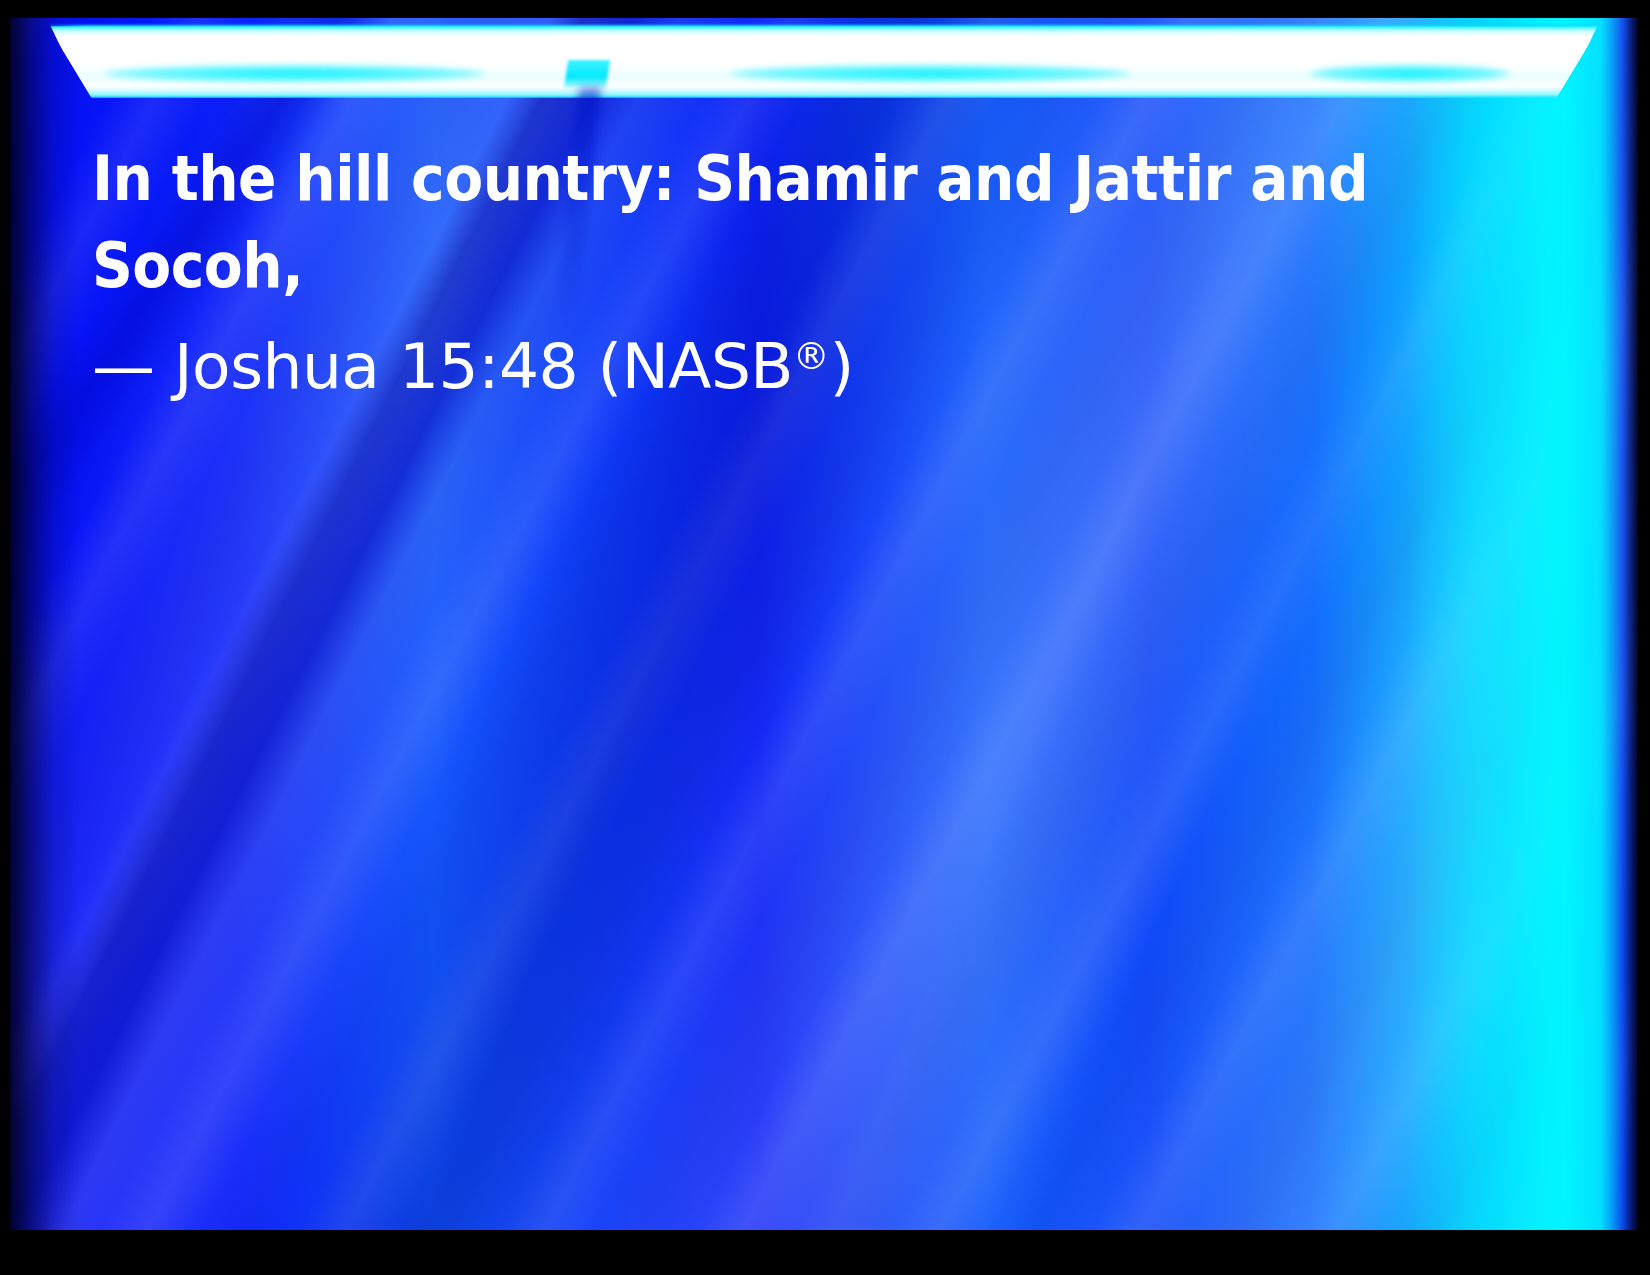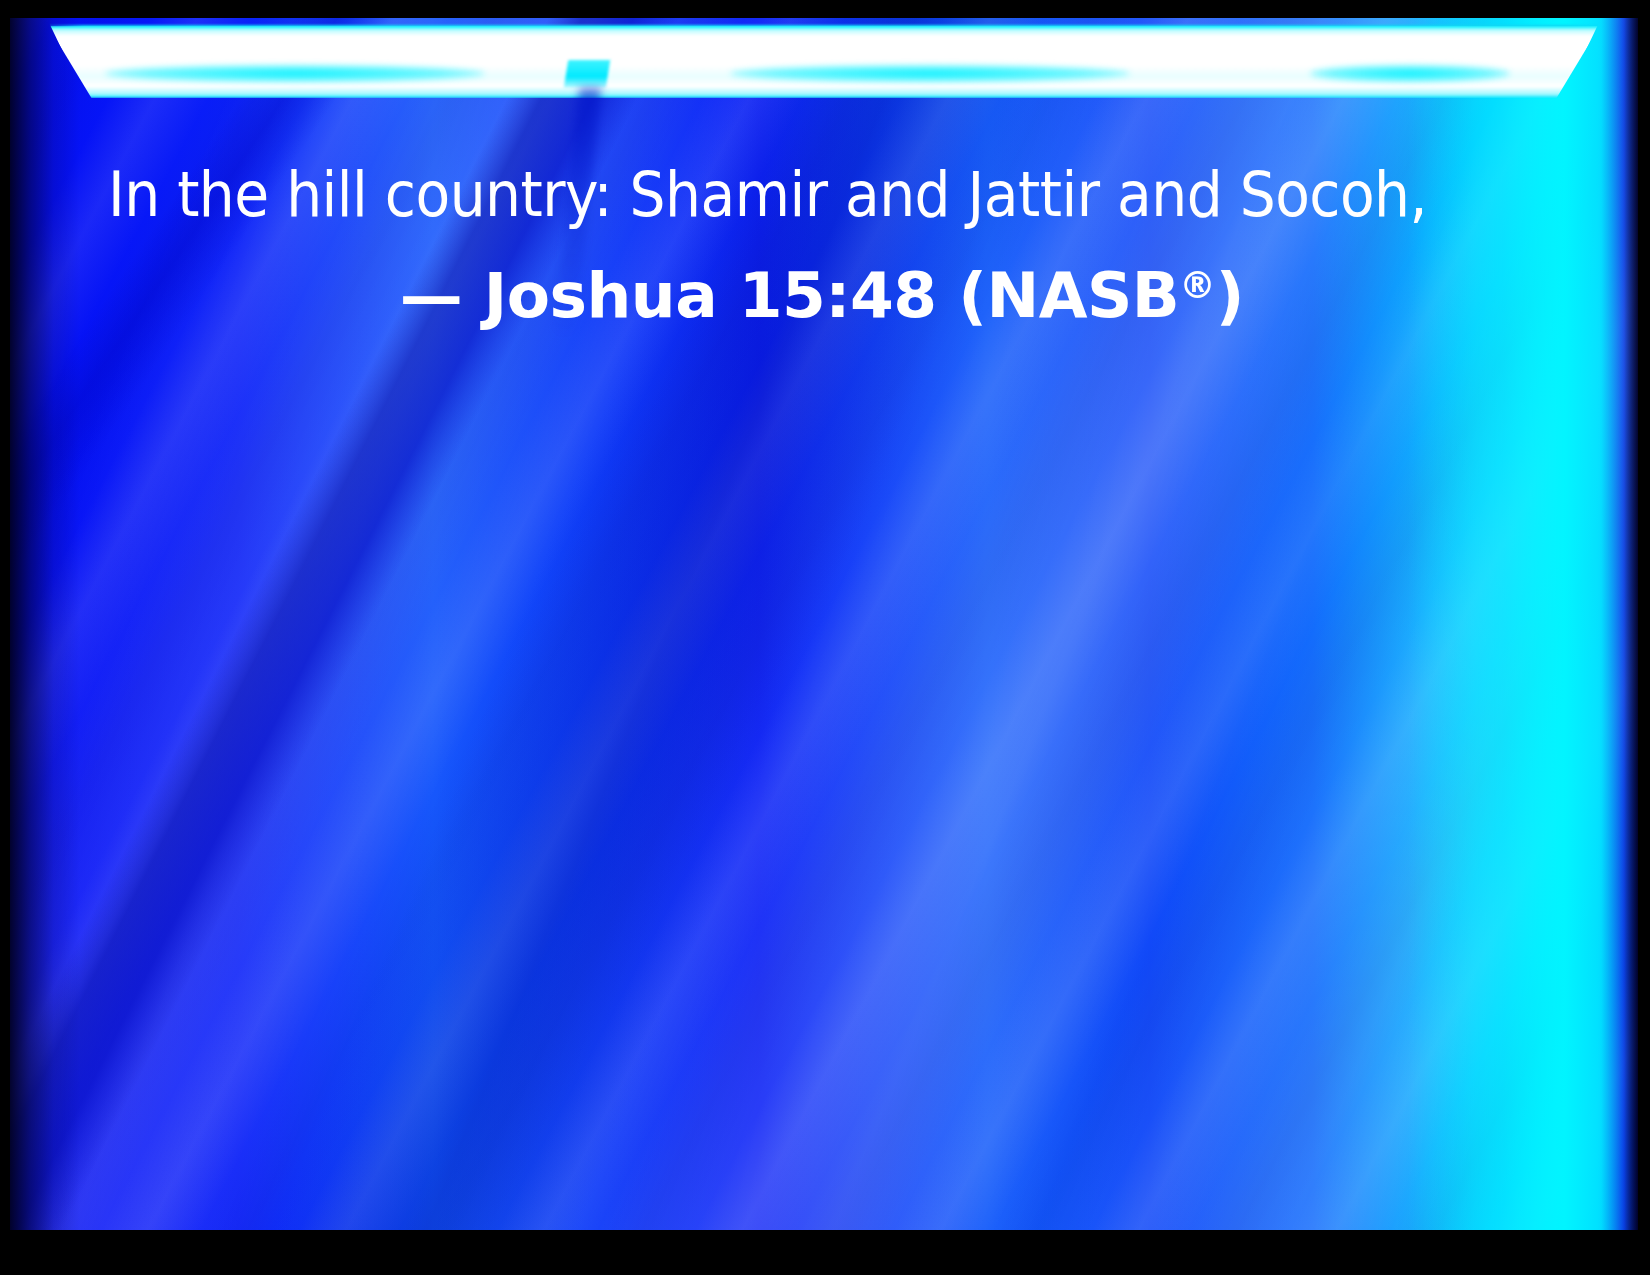--- a/index.html
+++ b/index.html
@@ -257,40 +257,40 @@
 
   
   .verse-block {
     position: absolute;
     left: 82px;
     top: 118px;
     width: 1470px;
     z-index: 5;
   }
   .verse-text {
-    margin: 16px;
+    margin: 0;
     color: #FFFFFF;
     font-family: "DejaVu Sans", sans-serif;
-    font-weight: normal;
+    font-weight: bold;
     font-size: 63px;
     line-height: 1.38;
     letter-spacing: -0.5px;
     font-stretch: condensed;
     text-align: left;
     white-space: pre-wrap;
   }
   .verse-ref {
     margin: 22px 0 0 0;
     color: #FFFFFF;
     font-family: "DejaVu Sans", sans-serif;
-    font-weight: bold;
+    font-weight: normal;
     font-size: 63px;
     line-height: 1.1;
     letter-spacing: -0.5px;
-    text-align: center;
+    text-align: left;
     padding-right: 10px;
   }
   .verse-ref .reg {
     font-size: 0.58em;
     vertical-align: 0.52em;
     letter-spacing: 0;
   }
 </style>
 </head>
 <body>

